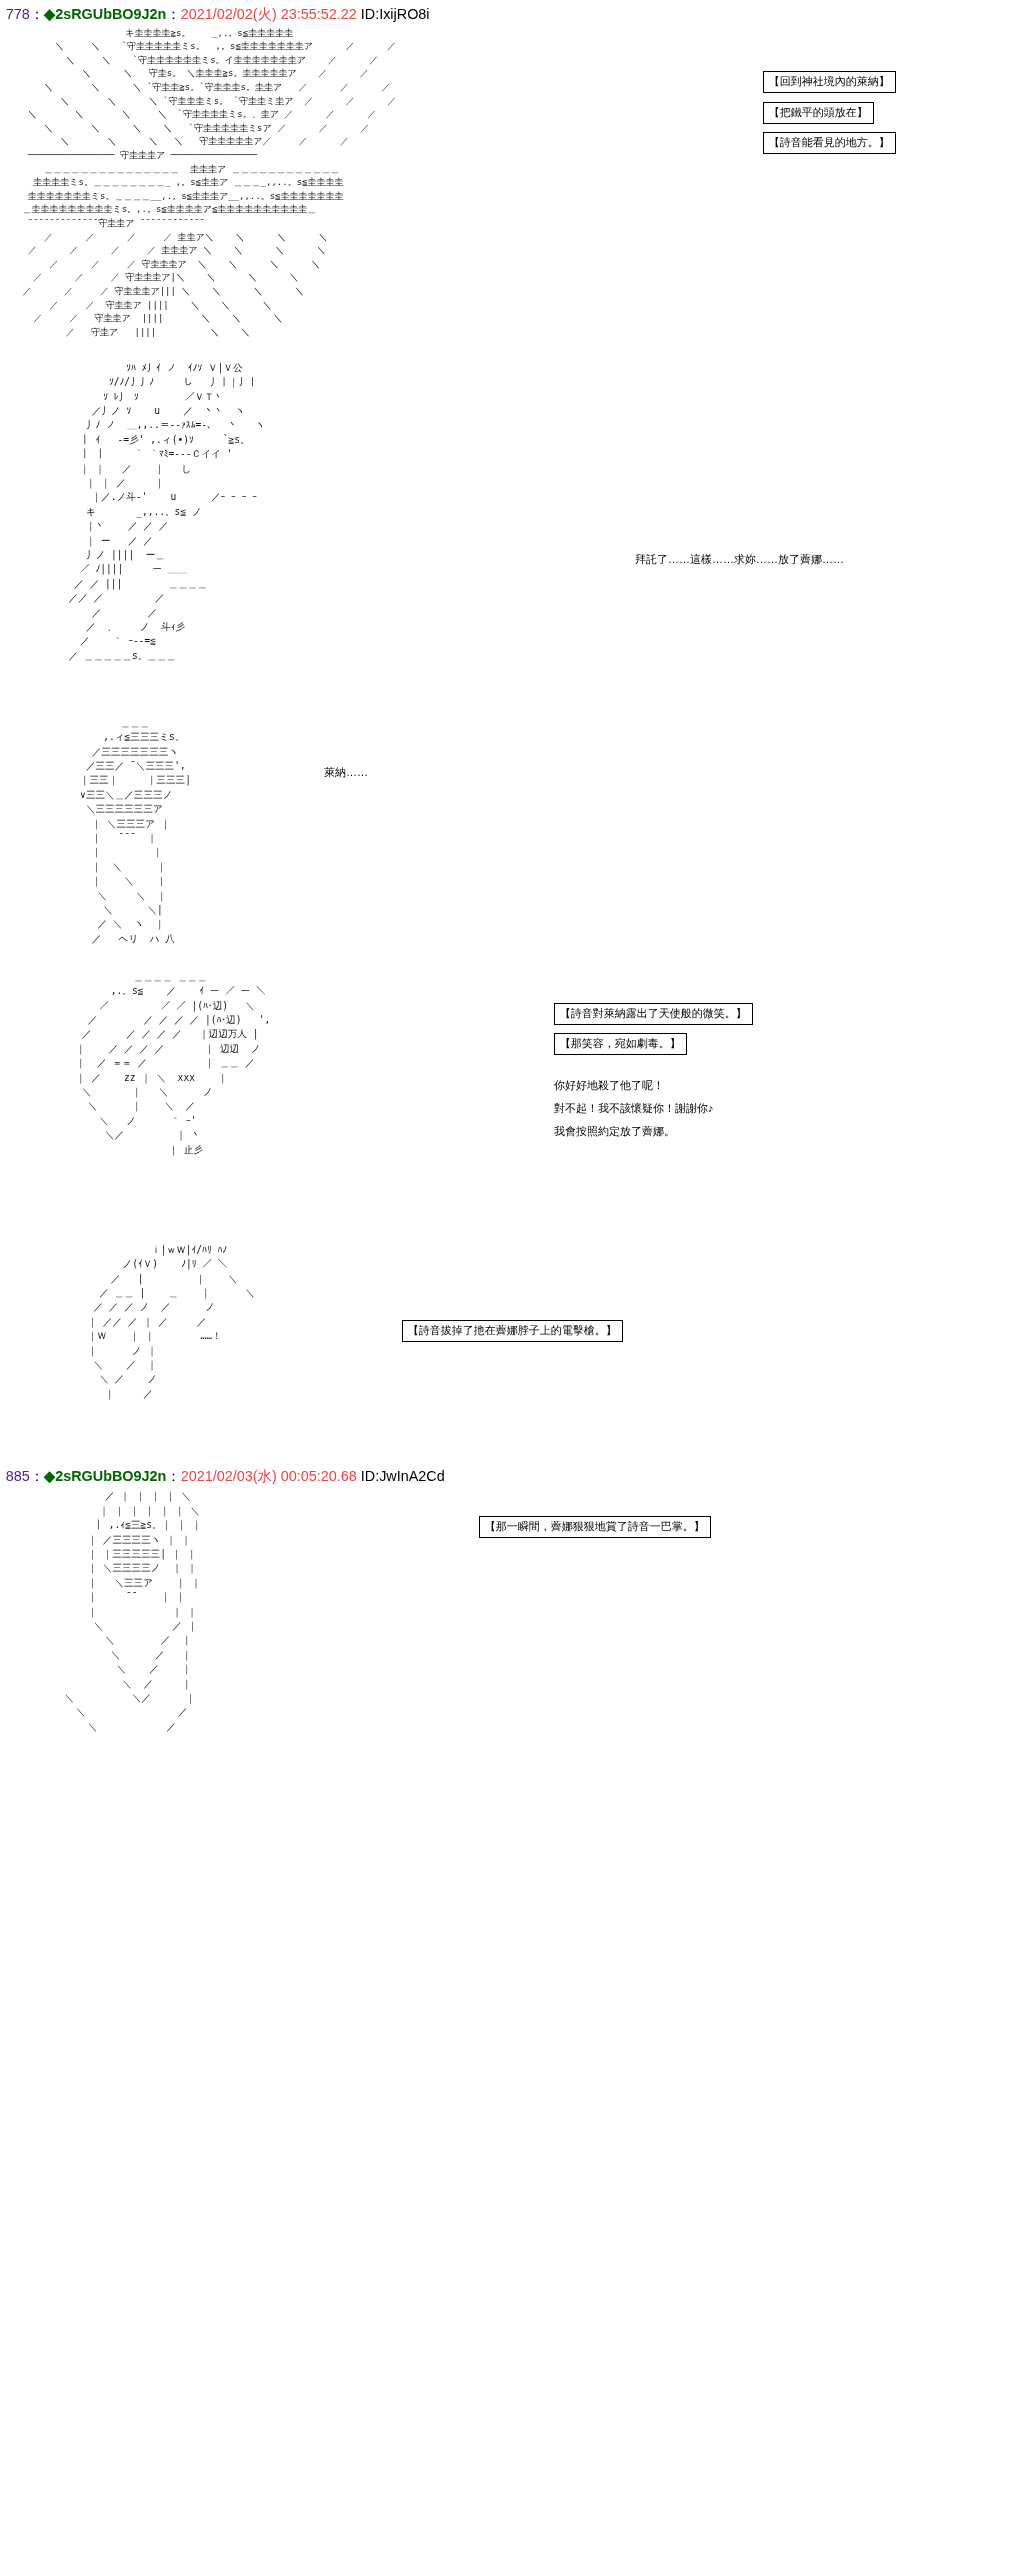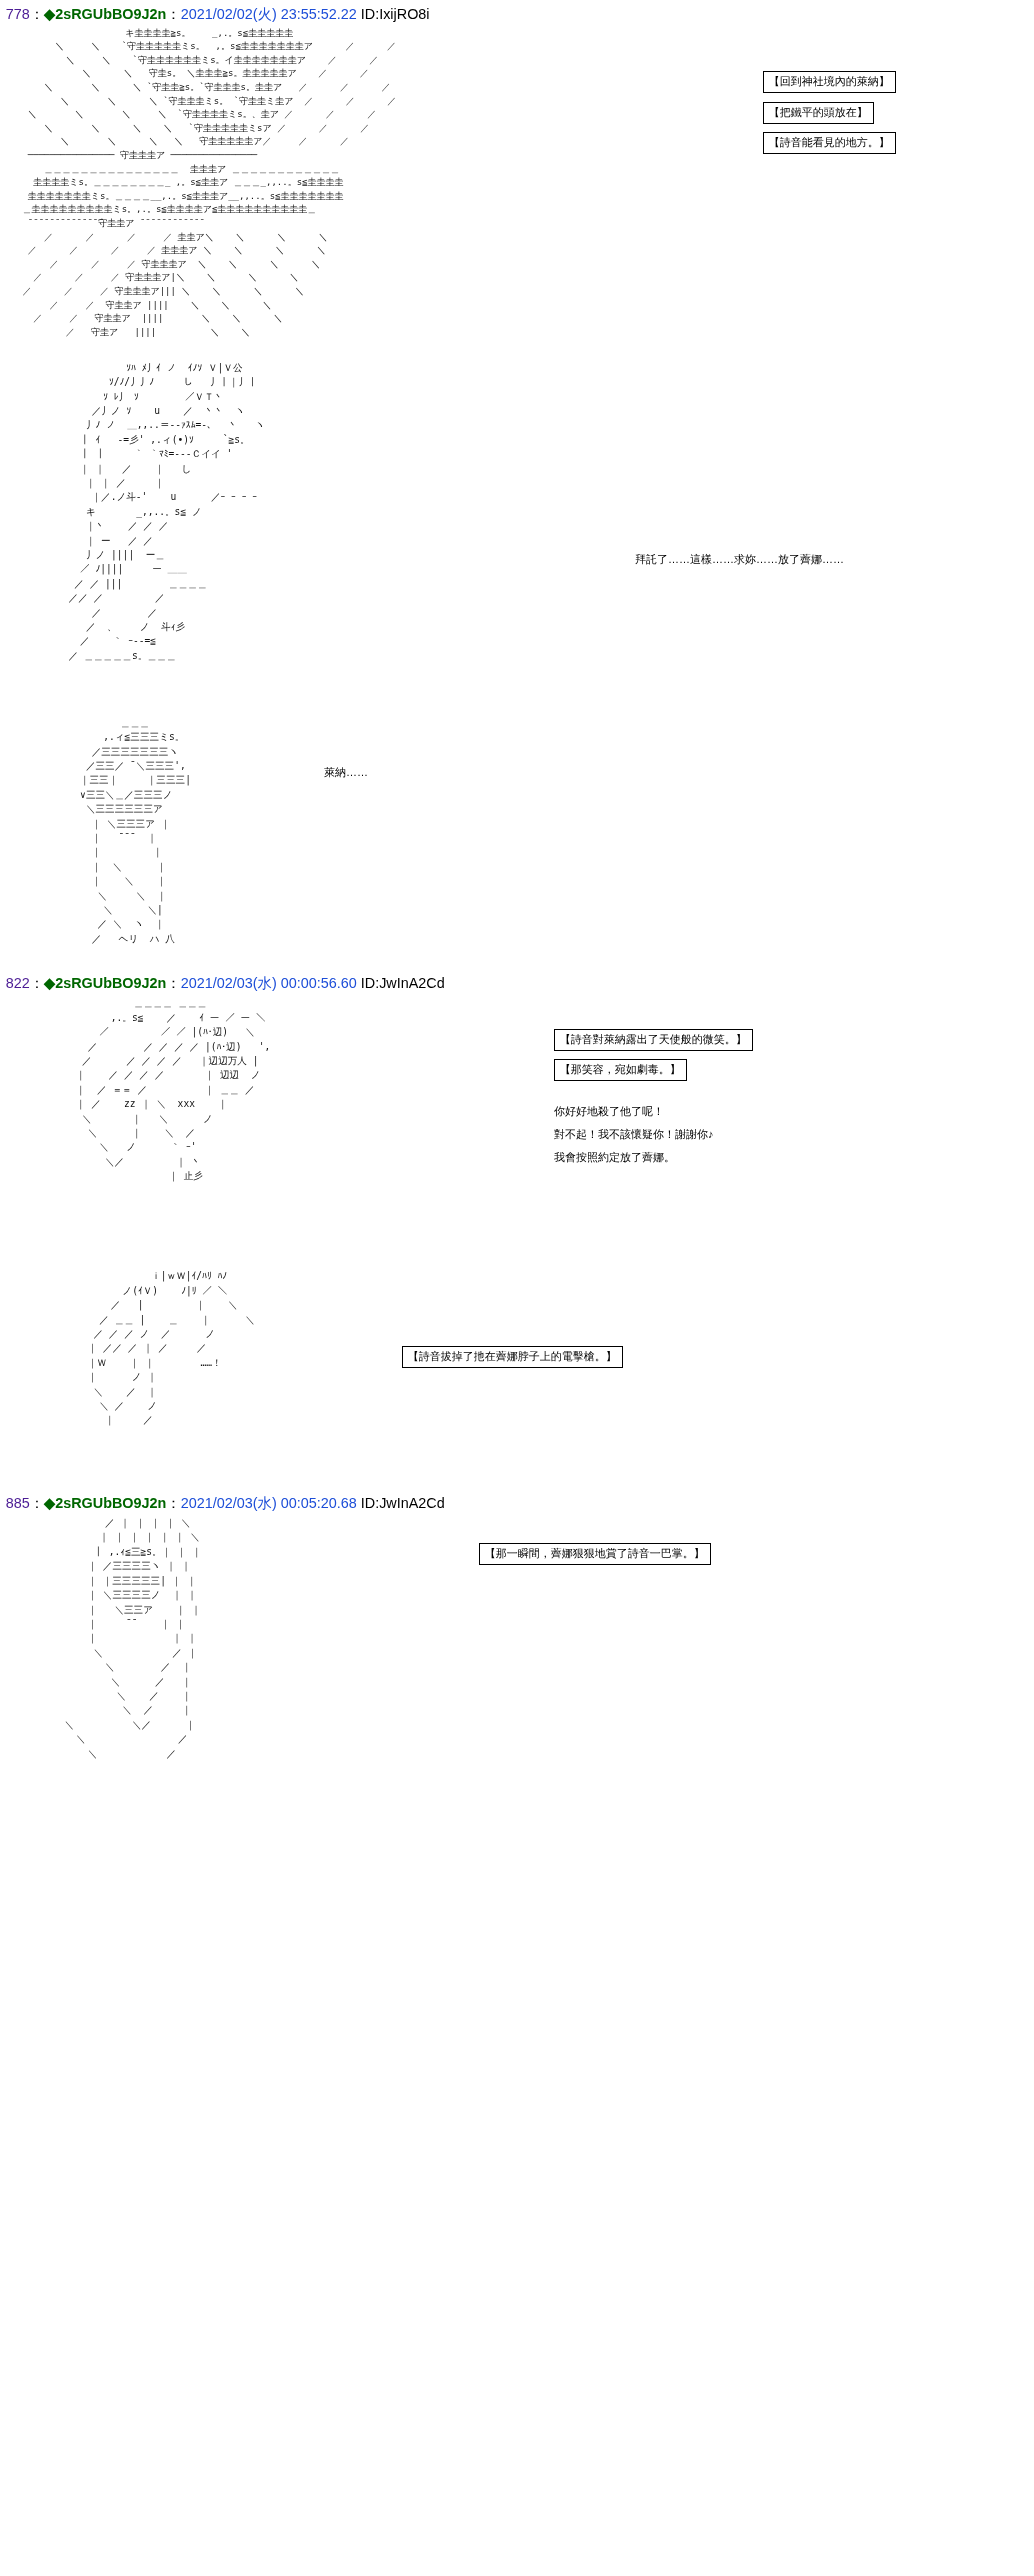--- a/index.html
+++ b/index.html
@@ -29,21 +29,21 @@
     color: #4c1d95;
   }
   .post-header .name {
     color: #006600;
     font-weight: bold;
   }
   .post-header .sep {
     color: #000000;
   }
   .post-header .date {
-    color: #1d4ed8;
+    color: #ef4444;
   }
   .post-header .id {
     color: #000000;
   }
   .aa-block {
     font-family: "DejaVu Sans Mono", monospace;
     font-size: 8.6px;
     line-height: 10px;
     white-space: pre;
     letter-spacing: 0px;
@@ -174,23 +174,20 @@
        ／ ＼  ヽ  ｜
       ／   ヘリ  ハ 八
 </div>
       <div class="text-abs" style="left:324px; top:46px;">
         <span class="plain">萊納……</span>
       </div>
     </div>
   </div>
 
   <div class="row">
-    <div class="post-header">
-      <span class="num">822</span><span class="sep">：</span><span class="name"><span>◆</span><span>2sRGUbBO9J2n</span></span><span class="sep">：</span><span class="date">2021/02/03(水) 00:00:56.60</span>&nbsp;<span class="id">ID:JwInA2Cd</span>
-    </div>
 
     <div class="aa-wrap" style="height:244px;">
       <div class="aa-block" style="position:absolute;left:53px;top:0;font-size:9.6px;line-height:14.4px;">              ＿＿＿＿ ＿＿＿
           ,.。s≦    ／    ｲ ー ／ ー ＼
         ／         ／ ／ |(ﾊ･辺)   ＼
       ／        ／ ／ ／ ／ |(ﾊ･辺)   ',
      ／      ／ ／ ／ ／   ｜辺辺万人 |
     ｜    ／ ／ ／ ／       ｜ 辺辺  ノ
     ｜  ／ ＝＝ ／          ｜ ＿＿ ／
     ｜ ／    zz ｜ ＼  xxx    ｜

